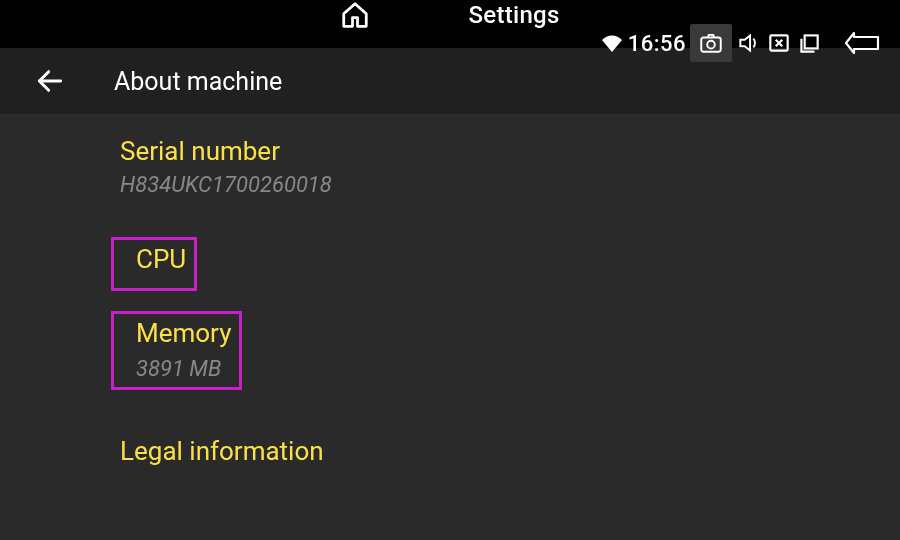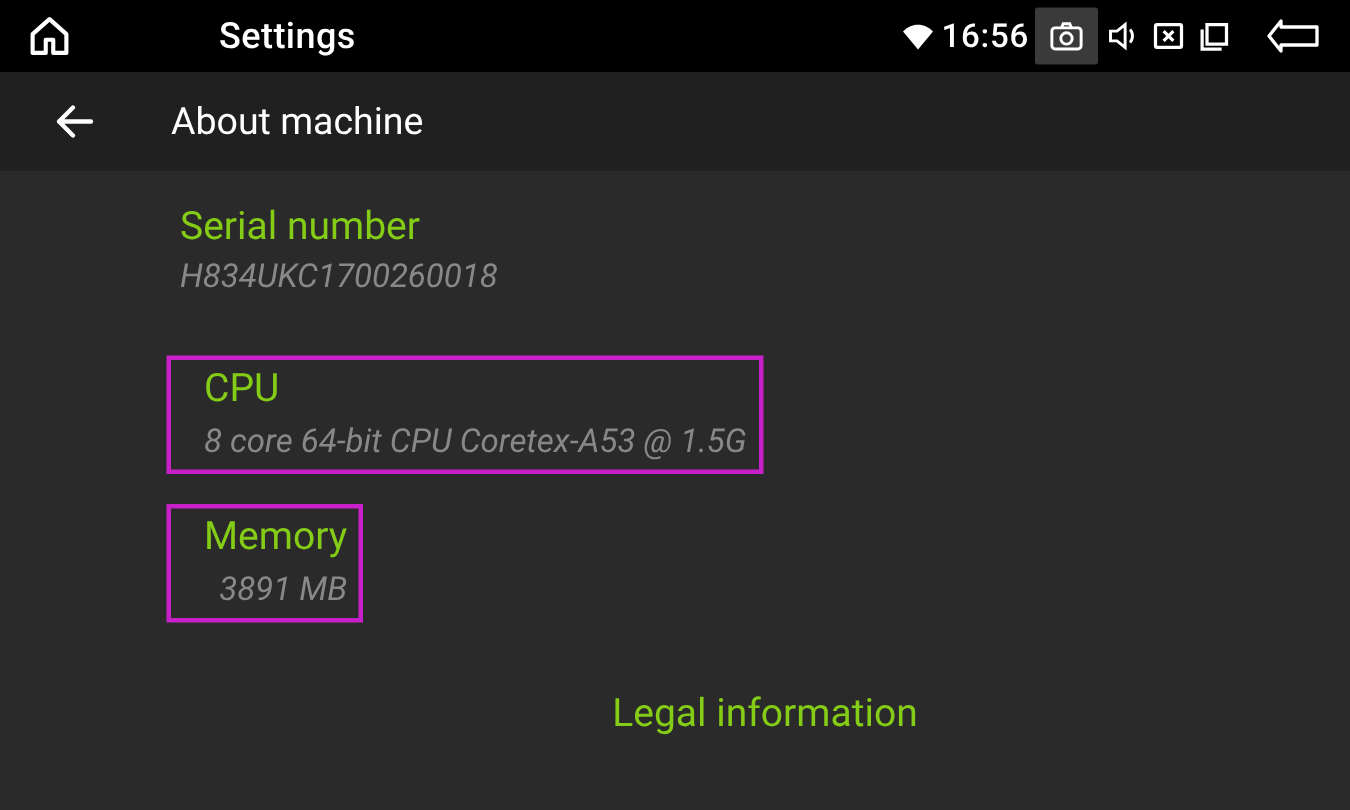--- a/index.html
+++ b/index.html
@@ -14,20 +14,21 @@
       font-family: Roboto, Arial, sans-serif;
       color: #ffffff;
       overflow: hidden;
     }
     .status-bar {
       height: 48px;
       background: #000000;
       display: flex;
       align-items: center;
       padding: 0 18px;
+      flex-direction: column;
     }
     .status-left {
       display: flex;
       align-items: center;
       gap: 18px;
     }
     .status-right {
       margin-left: auto;
       display: flex;
       align-items: center;
@@ -72,21 +73,21 @@
       margin-left: 48px;
     }
     .content {
       padding: 0 0 0 120px;
     }
     .list-item {
       padding: 18px 0 20px 0;
     }
     .item-title {
       font-size: 26px;
-      color: #84cc16;
+      color: #fde047;
       font-weight: 400;
       margin-bottom: 6px;
     }
     .item-subtitle {
       font-size: 22px;
       color: #888888;
       font-weight: 400;
       font-style: italic;
     }
     .highlight-box {
@@ -97,21 +98,20 @@
       margin-top: 20px;
     }
     .highlight-box .item-title {
       margin-bottom: 8px;
     }
     .serial-block {
       padding-top: 22px;
     }
     .legal-block {
       padding-top: 46px;
-      text-align: center;
     }
     svg { display: block; }
   </style>
 </head>
 <body>
 
 <div class="status-bar">
   <div class="status-left">
     <span class="icon-btn">
       <svg width="30" height="30" viewBox="0 0 24 24" fill="none" stroke="#ffffff" stroke-width="2.2">
@@ -172,26 +172,25 @@
 <div class="content">
 
   <div class="list-item serial-block">
     <div class="item-title">Serial number</div>
     <div class="item-subtitle">H834UKC1700260018</div>
   </div>
 
   <div class="highlight-box">
     <div>
       <div class="item-title">CPU</div>
-      <div class="item-subtitle">8 core 64-bit CPU Coretex-A53 @ 1.5G</div>
     </div>
   </div>
   <br>
 
-  <div class="highlight-box" style="text-align:right;">
+  <div class="highlight-box" style="">
     <div>
       <div class="item-title">Memory</div>
       <div class="item-subtitle">3891 MB</div>
     </div>
   </div>
 
   <div class="list-item legal-block">
     <div class="item-title">Legal information</div>
   </div>
 

